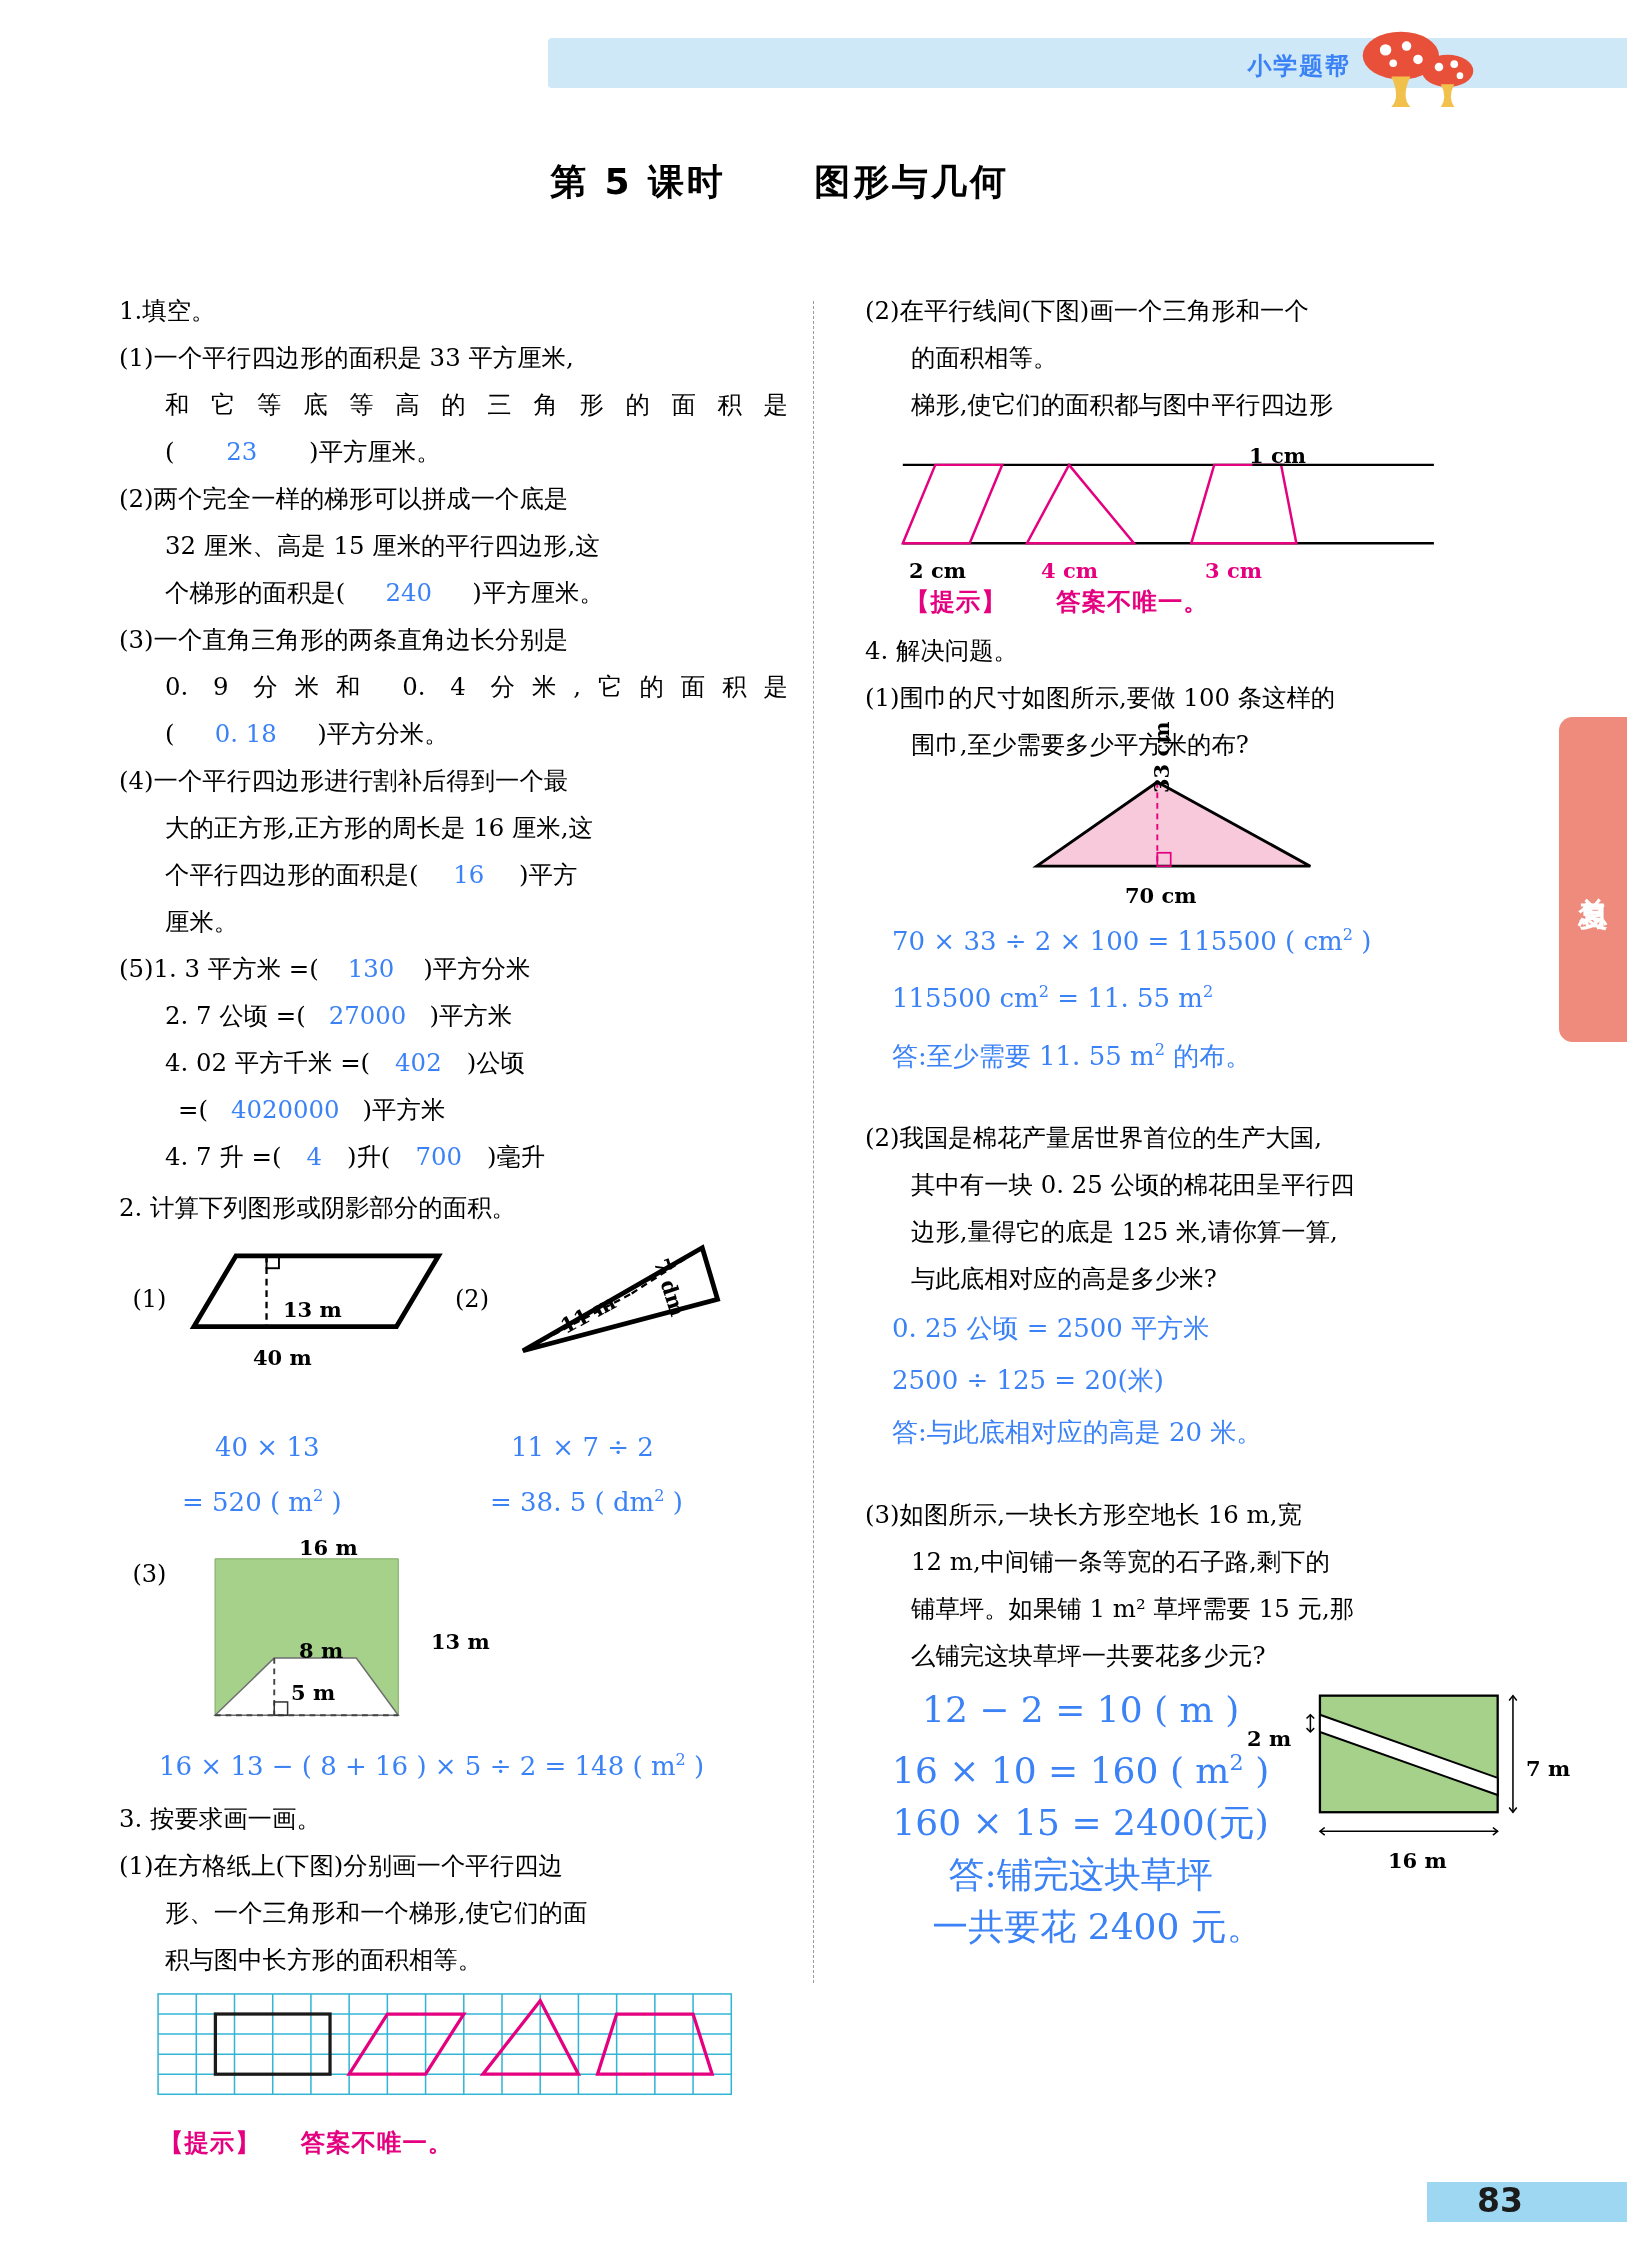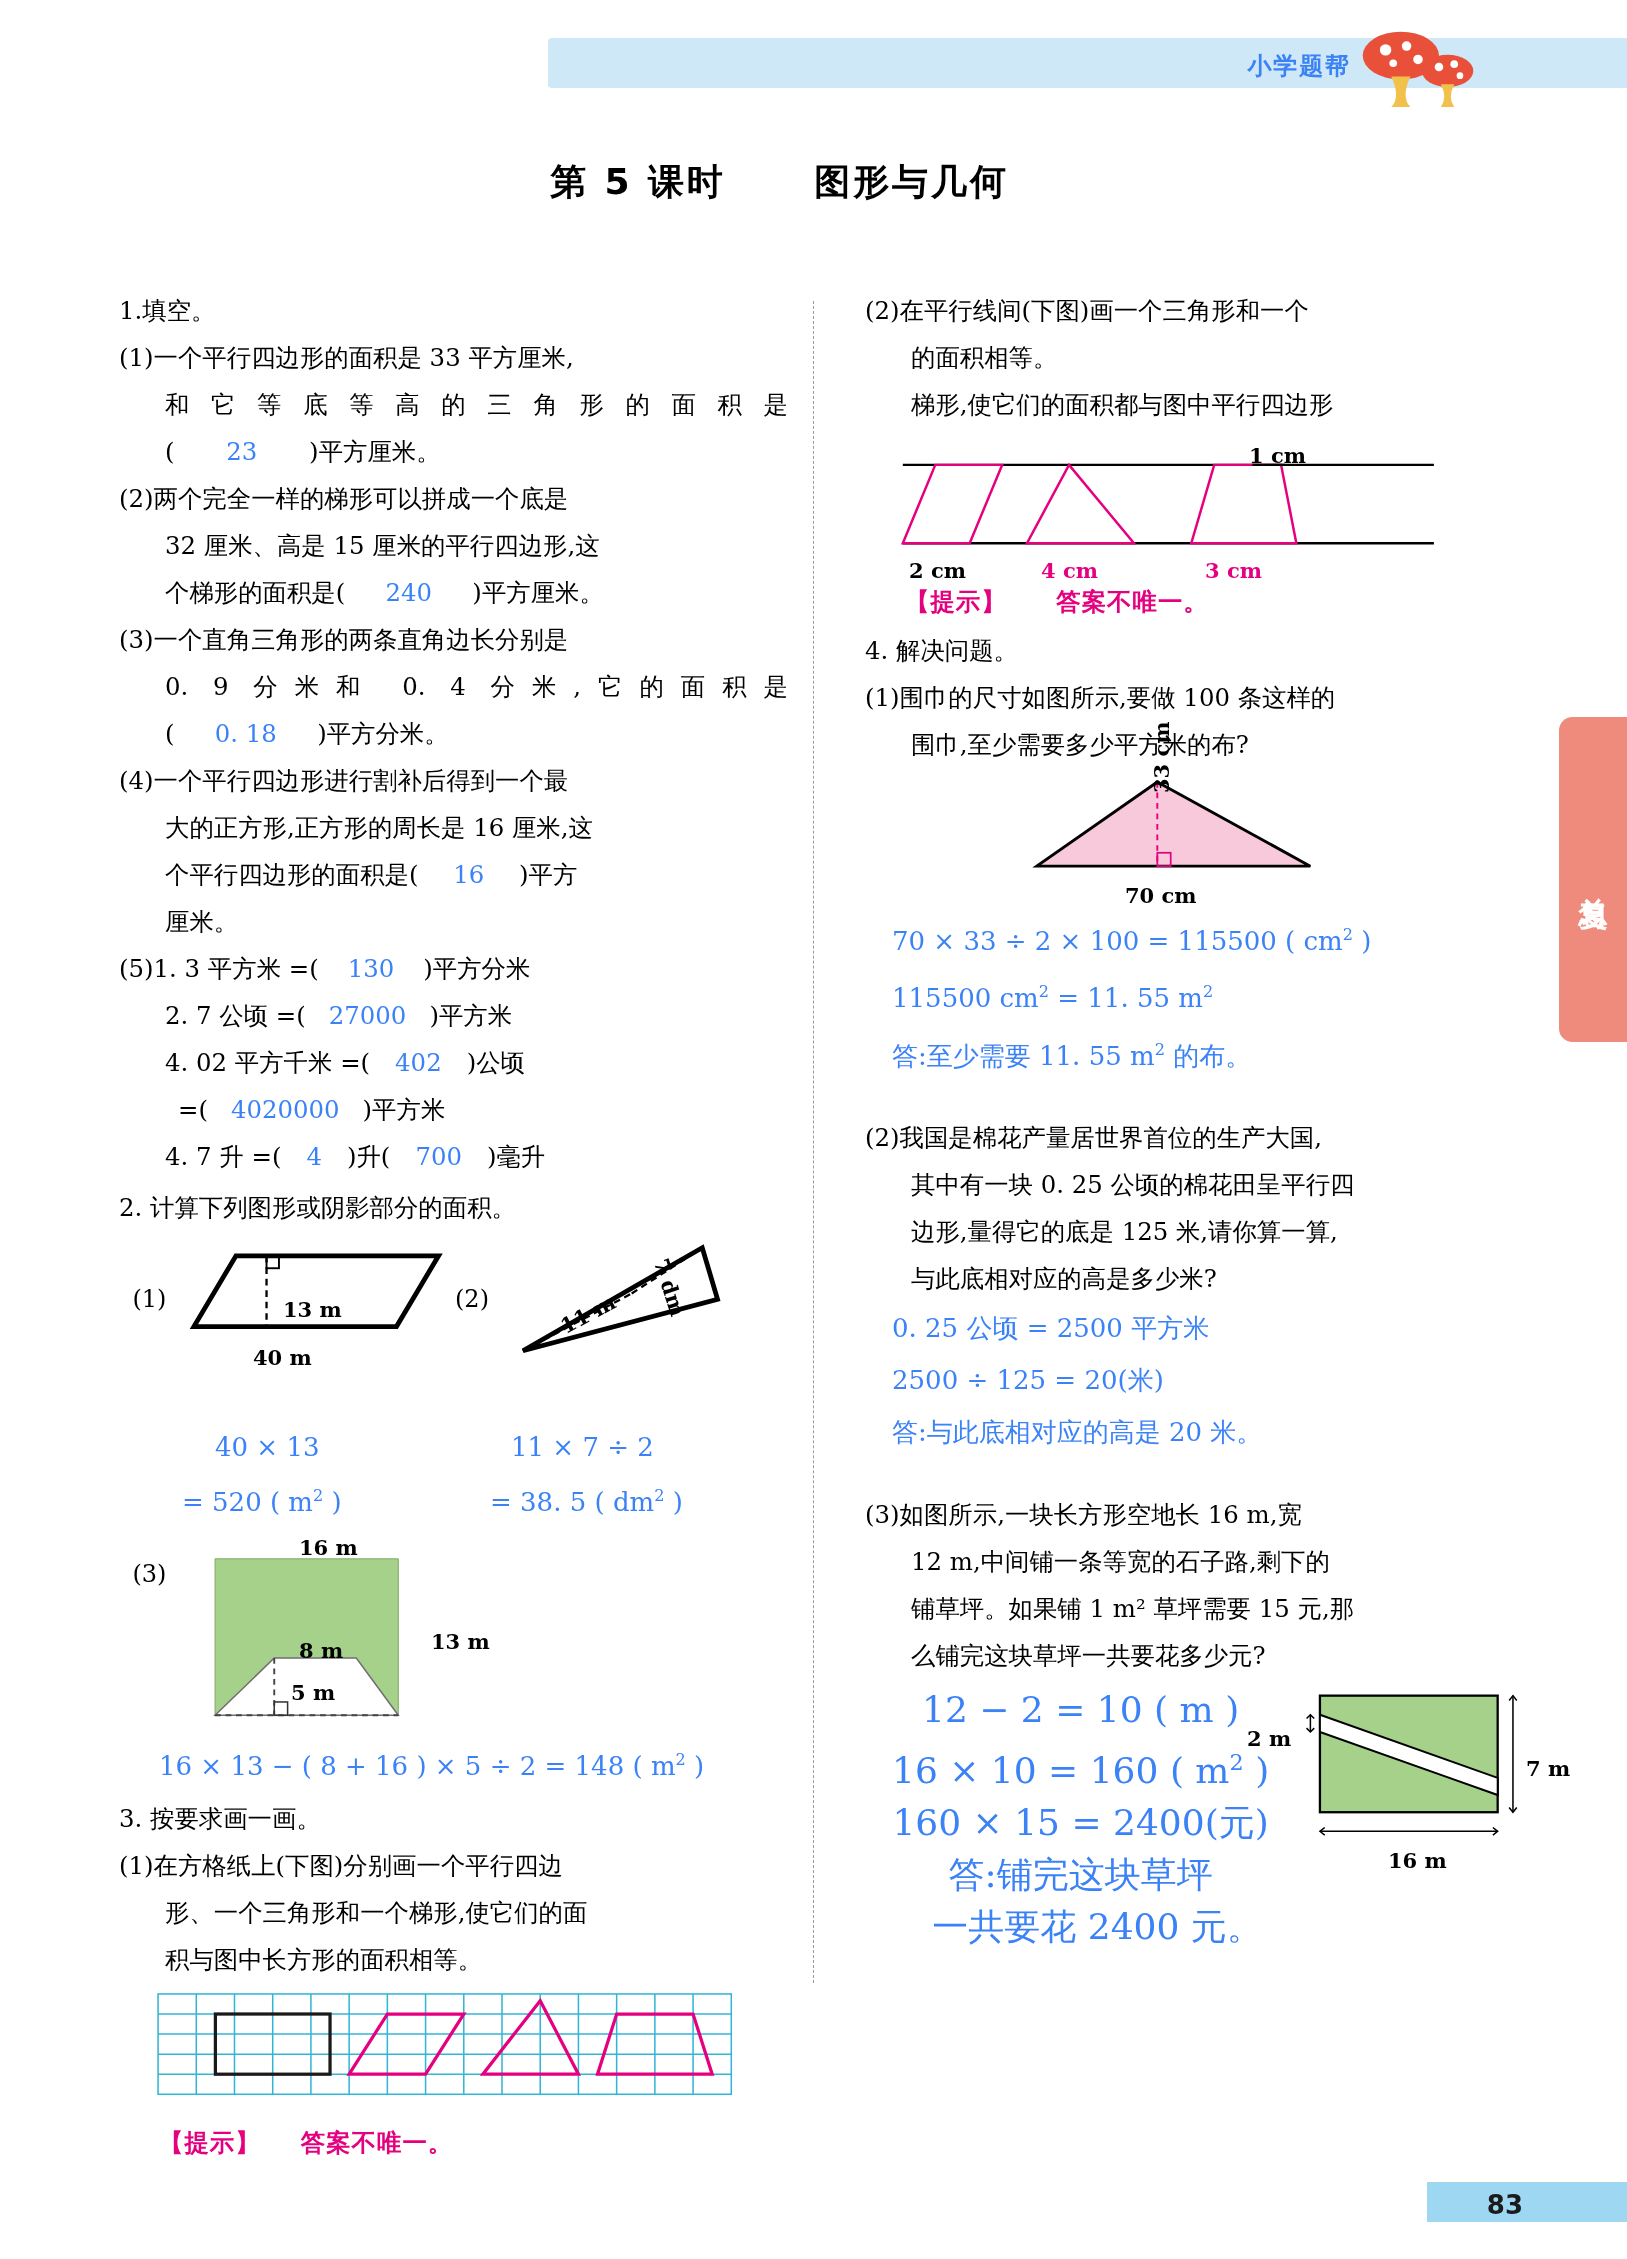--- a/index.html
+++ b/index.html
@@ -80,21 +80,21 @@
   
   .footer{
     position:absolute; left:0; bottom:38px; width:1628px; height:55px;
   }
   .footer .fbar{
     position:absolute; right:0; bottom:0; width:201px; height:40px;
     background:#9ed7f2;
   }
   .footer .pg{
     position:absolute; right:105px; bottom:1.9px;
-    font-size:26px; font-weight:bold; color:#1b1b1b;
+    font-size:33px; font-weight:bold; color:#1b1b1b;
     font-family:"DejaVu Sans","Liberation Sans",sans-serif;
   }
   svg{ display:block; overflow:visible; }
 </style>
 </head>
 <body>
 
 <div class="topband">
   <div class="bluebar"></div>
   <div class="brand">小学题帮</div>

